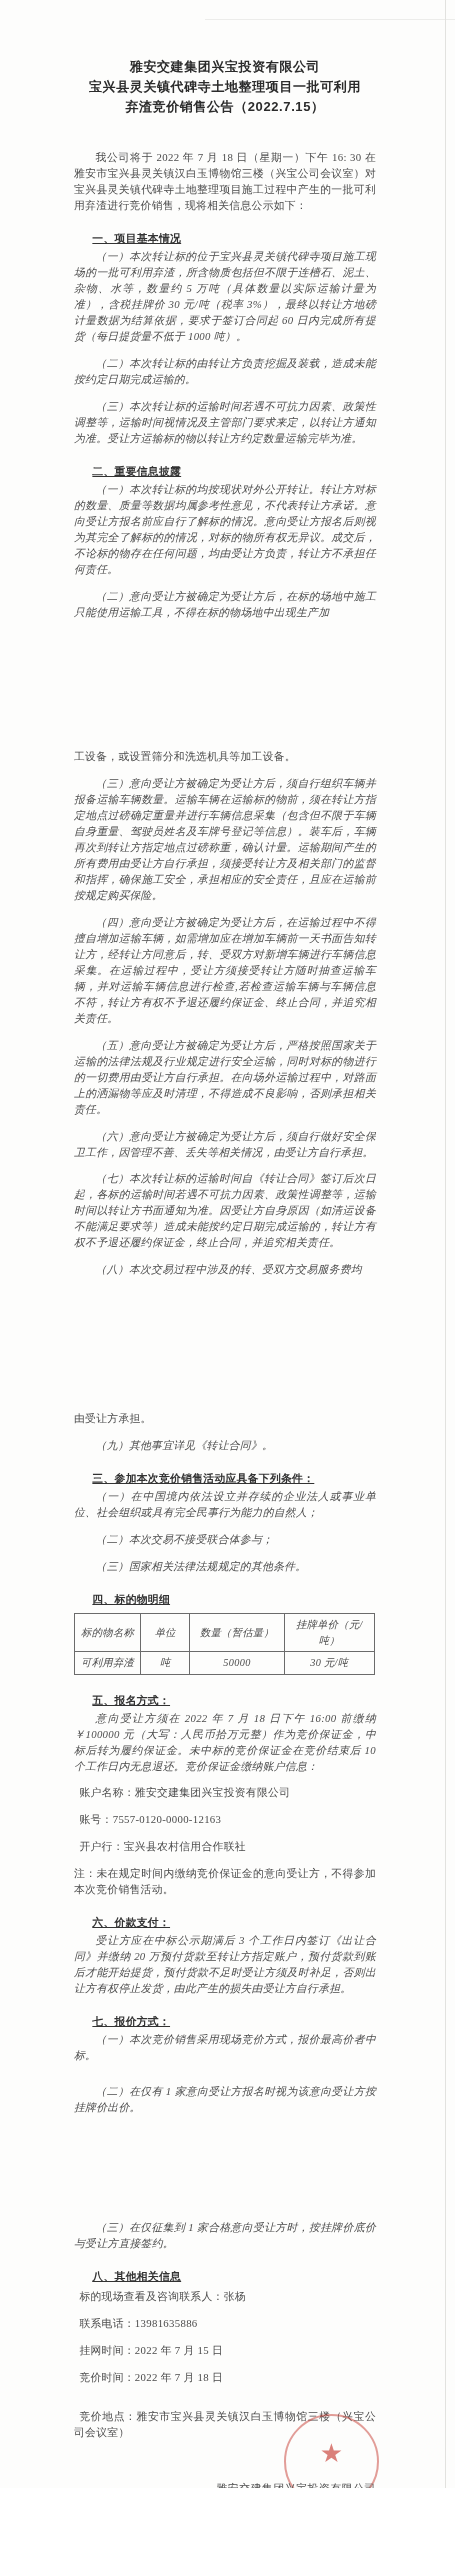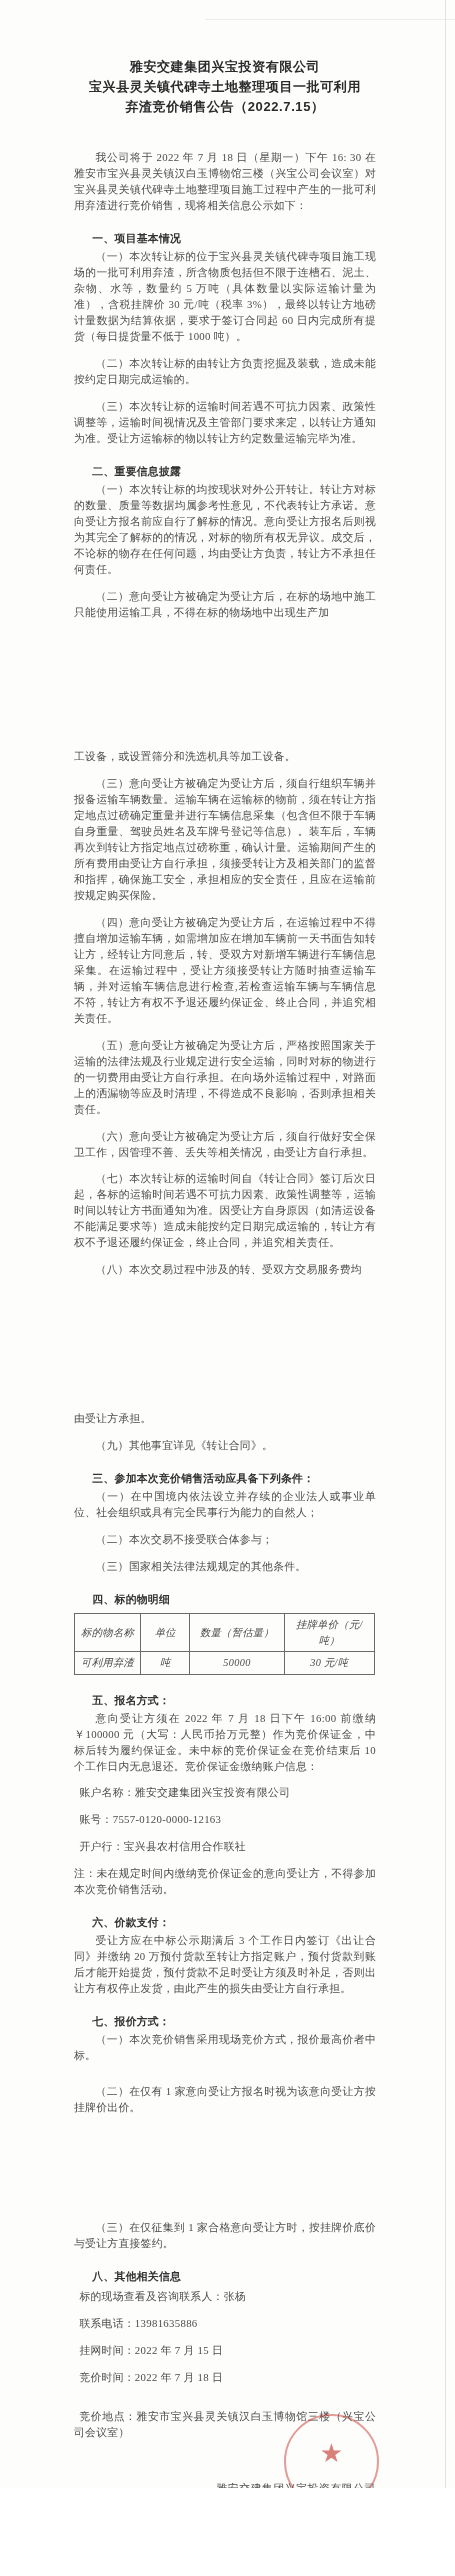--- a/index.html
+++ b/index.html
@@ -4,22 +4,22 @@
 <style>
   html,body{margin:0;padding:0;background:#ffffff;}
   body{font-family:"Liberation Serif","DejaVu Serif",serif;}
   .page{position:relative;width:456px;height:2488px;background:#fdfdfc;overflow:hidden;}
   .scan-line-right{position:absolute;left:445px;top:0;width:0.6px;height:2576px;background:#e2e2df;}
   .scan-line-top{position:absolute;left:205px;top:19px;width:251px;height:0.6px;background:#ececea;}
   .doc{position:absolute;left:74px;top:0;width:302px;color:#4c4c4c;font-size:10.8px;line-height:16px;text-align:justify;letter-spacing:0.3px;}
   .title-block{padding-top:57px;text-align:center;}
   .title-line{font-family:"Liberation Sans","DejaVu Sans",sans-serif;font-weight:bold;font-size:13px;line-height:20px;color:#2b2b2b;letter-spacing:0.6px;text-align:center;}
   .intro{margin-top:32px;text-indent:2em;}
-  .sec-h{font-family:"Liberation Sans","DejaVu Sans",sans-serif;font-weight:bold;color:#333;margin-top:17px;text-indent:1.7em;line-height:17px;}
-  .para{text-indent:2em;margin-top:1.1px;}
+  .sec-h{font-family:"Liberation Sans","DejaVu Sans",sans-serif;font-weight:bold;color:#333;margin-top:17px;text-indent:1.7em;line-height:17px;text-decoration:underline;}
+  .para{text-indent:2em;margin-top:1.1px;font-style:italic;}
   .para-cont{text-indent:0;margin-top:1.1px;}
   .kv{text-indent:.5em;margin-top:3px;}
   .note{text-indent:0;margin-top:2.3px;}
   .gap-a{height:117px;}
   .gap-b{height:121px;}
   .gap-d{height:92px;}
   .m36{margin-top:20.5px;}
   table.goods{border-collapse:collapse;margin-top:5.7px;width:301px;font-size:10.3px;color:#4c4c4c;font-style:italic;}
   table.goods td{border:0.6px solid #6b6b6b;text-align:center;padding:2.3px 1.1px;height:17px;}
   .sig-company{position:absolute;left:74px;top:2482px;width:302px;text-align:right;color:#4c4c4c;font-size:10.8px;letter-spacing:0.6px;}

